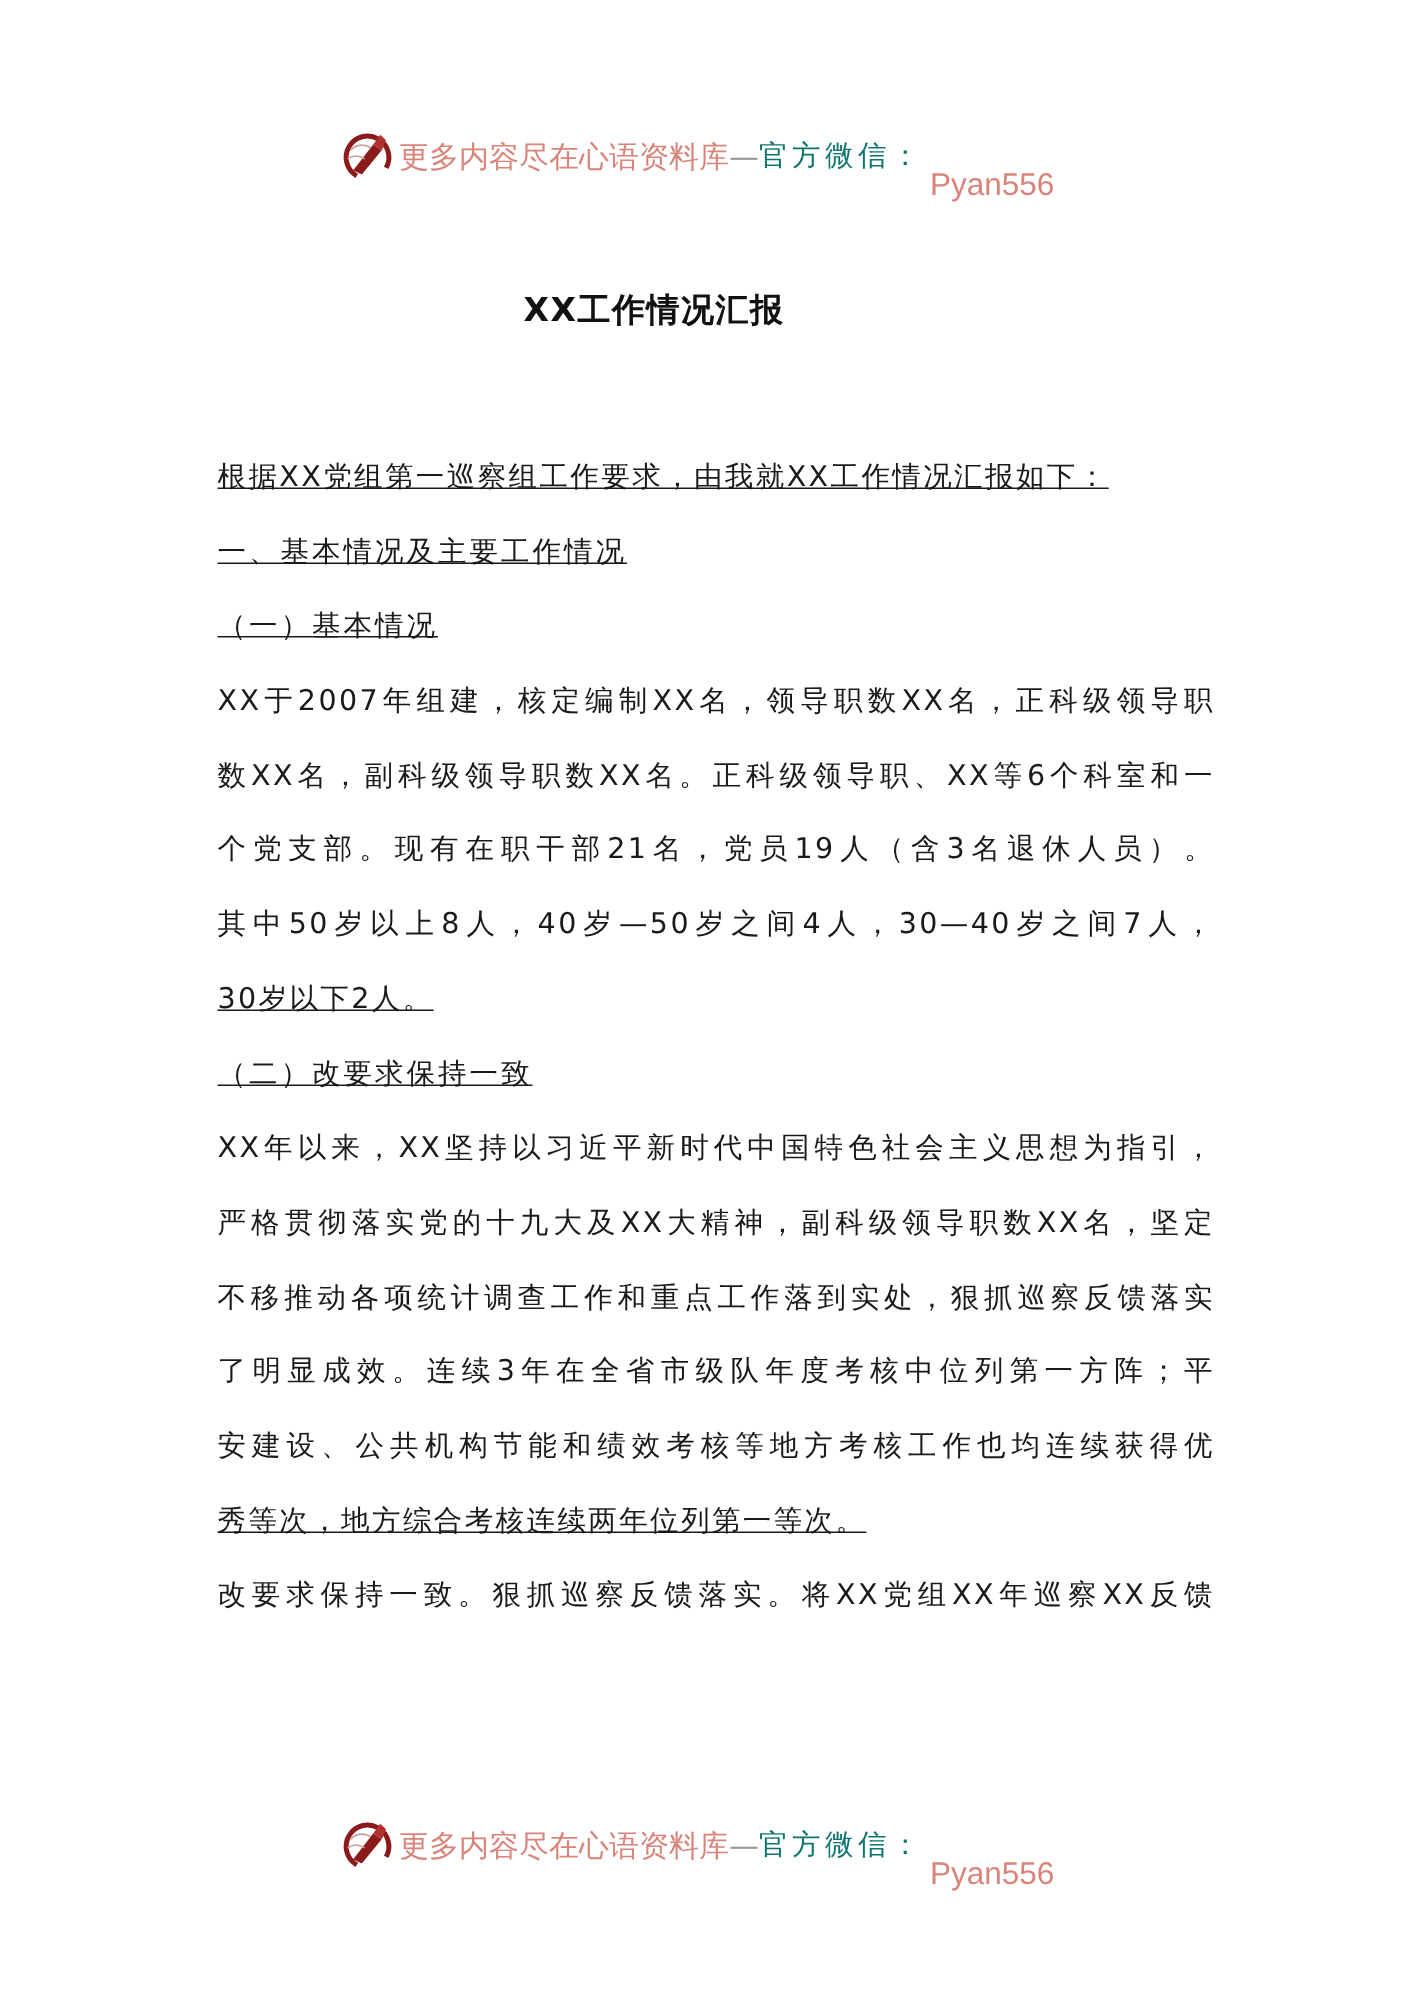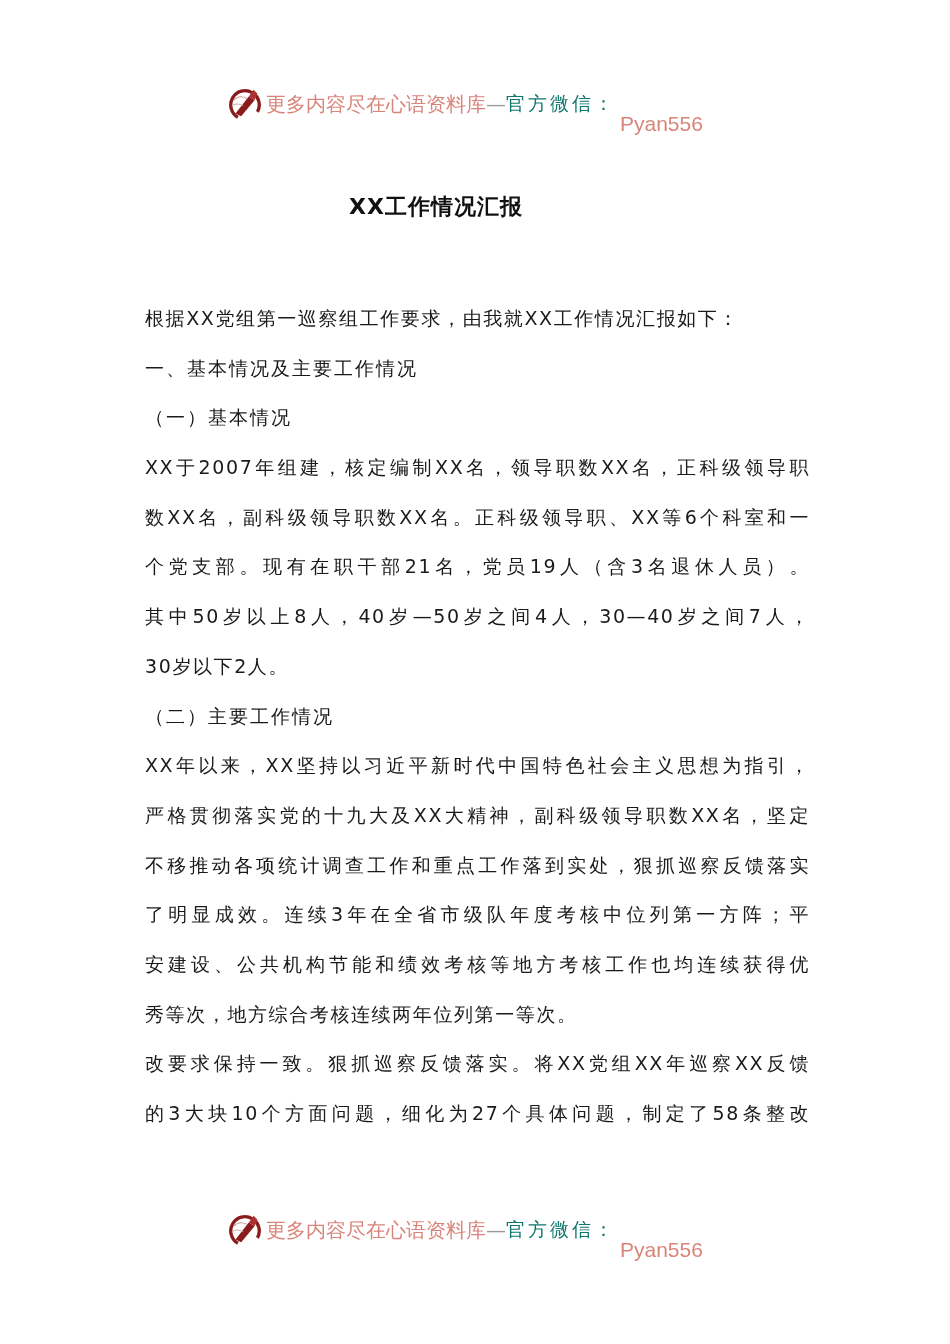--- a/index.html
+++ b/index.html
@@ -81,20 +81,21 @@
       font-size: 19px;
       letter-spacing: 1.6px;
       white-space: nowrap;
       text-align: justify;
       text-align-last: justify;
       color: #1a1a1a;
     }
     .line.left {
       text-align: left;
       text-align-last: left;
+      text-decoration: underline;
     }
     .line.heading {
       letter-spacing: 2px;
       text-align: right;
     }
   </style>
 </head>
 <body>
 
 <div class="watermark top">
@@ -115,29 +116,28 @@
 
 <div class="content">
   <div class="line left">根据XX党组第一巡察组工作要求，由我就XX工作情况汇报如下：</div>
   <div class="line left heading">一、基本情况及主要工作情况</div>
   <div class="line left heading">（一）基本情况</div>
   <div class="line">XX于2007年组建，核定编制XX名，领导职数XX名，正科级领导职</div>
   <div class="line">数XX名，副科级领导职数XX名。正科级领导职、XX等6个科室和一</div>
   <div class="line">个党支部。现有在职干部21名，党员19人（含3名退休人员）。</div>
   <div class="line">其中50岁以上8人，40岁—50岁之间4人，30—40岁之间7人，</div>
   <div class="line left">30岁以下2人。</div>
-  <div class="line left heading">（二）主要工作情况</div>
+  <div class="line left heading">（二）改要求保持一致</div>
   <div class="line">XX年以来，XX坚持以习近平新时代中国特色社会主义思想为指引，</div>
   <div class="line">严格贯彻落实党的十九大及XX大精神，副科级领导职数XX名，坚定</div>
   <div class="line">不移推动各项统计调查工作和重点工作落到实处，狠抓巡察反馈落实</div>
   <div class="line">了明显成效。连续3年在全省市级队年度考核中位列第一方阵；平</div>
   <div class="line">安建设、公共机构节能和绩效考核等地方考核工作也均连续获得优</div>
   <div class="line left">秀等次，地方综合考核连续两年位列第一等次。</div>
   <div class="line">改要求保持一致。狠抓巡察反馈落实。将XX党组XX年巡察XX反馈</div>
-  <div class="line">的3大块10个方面问题，细化为27个具体问题，制定了58条整改</div>
 </div>
 
 <div class="watermark bottom">
   <svg class="wm-logo" viewBox="0 0 40 40">
     <circle cx="20" cy="21" r="15" fill="none" stroke="#8b1a1a" stroke-width="3.5" stroke-dasharray="70 25" transform="rotate(120 20 21)"></circle>
     <path d="M10 30 L24 12 L30 16 L16 33 Z" fill="#8b1a1a"></path>
     <path d="M24 12 L29 5 L33 9 L30 16 Z" fill="#b03030"></path>
     <path d="M8 16 Q14 10 22 14" fill="none" stroke="#c9a0a0" stroke-width="1.2"></path>
     <path d="M6 22 Q12 18 18 22" fill="none" stroke="#c9a0a0" stroke-width="1"></path>
   </svg>

